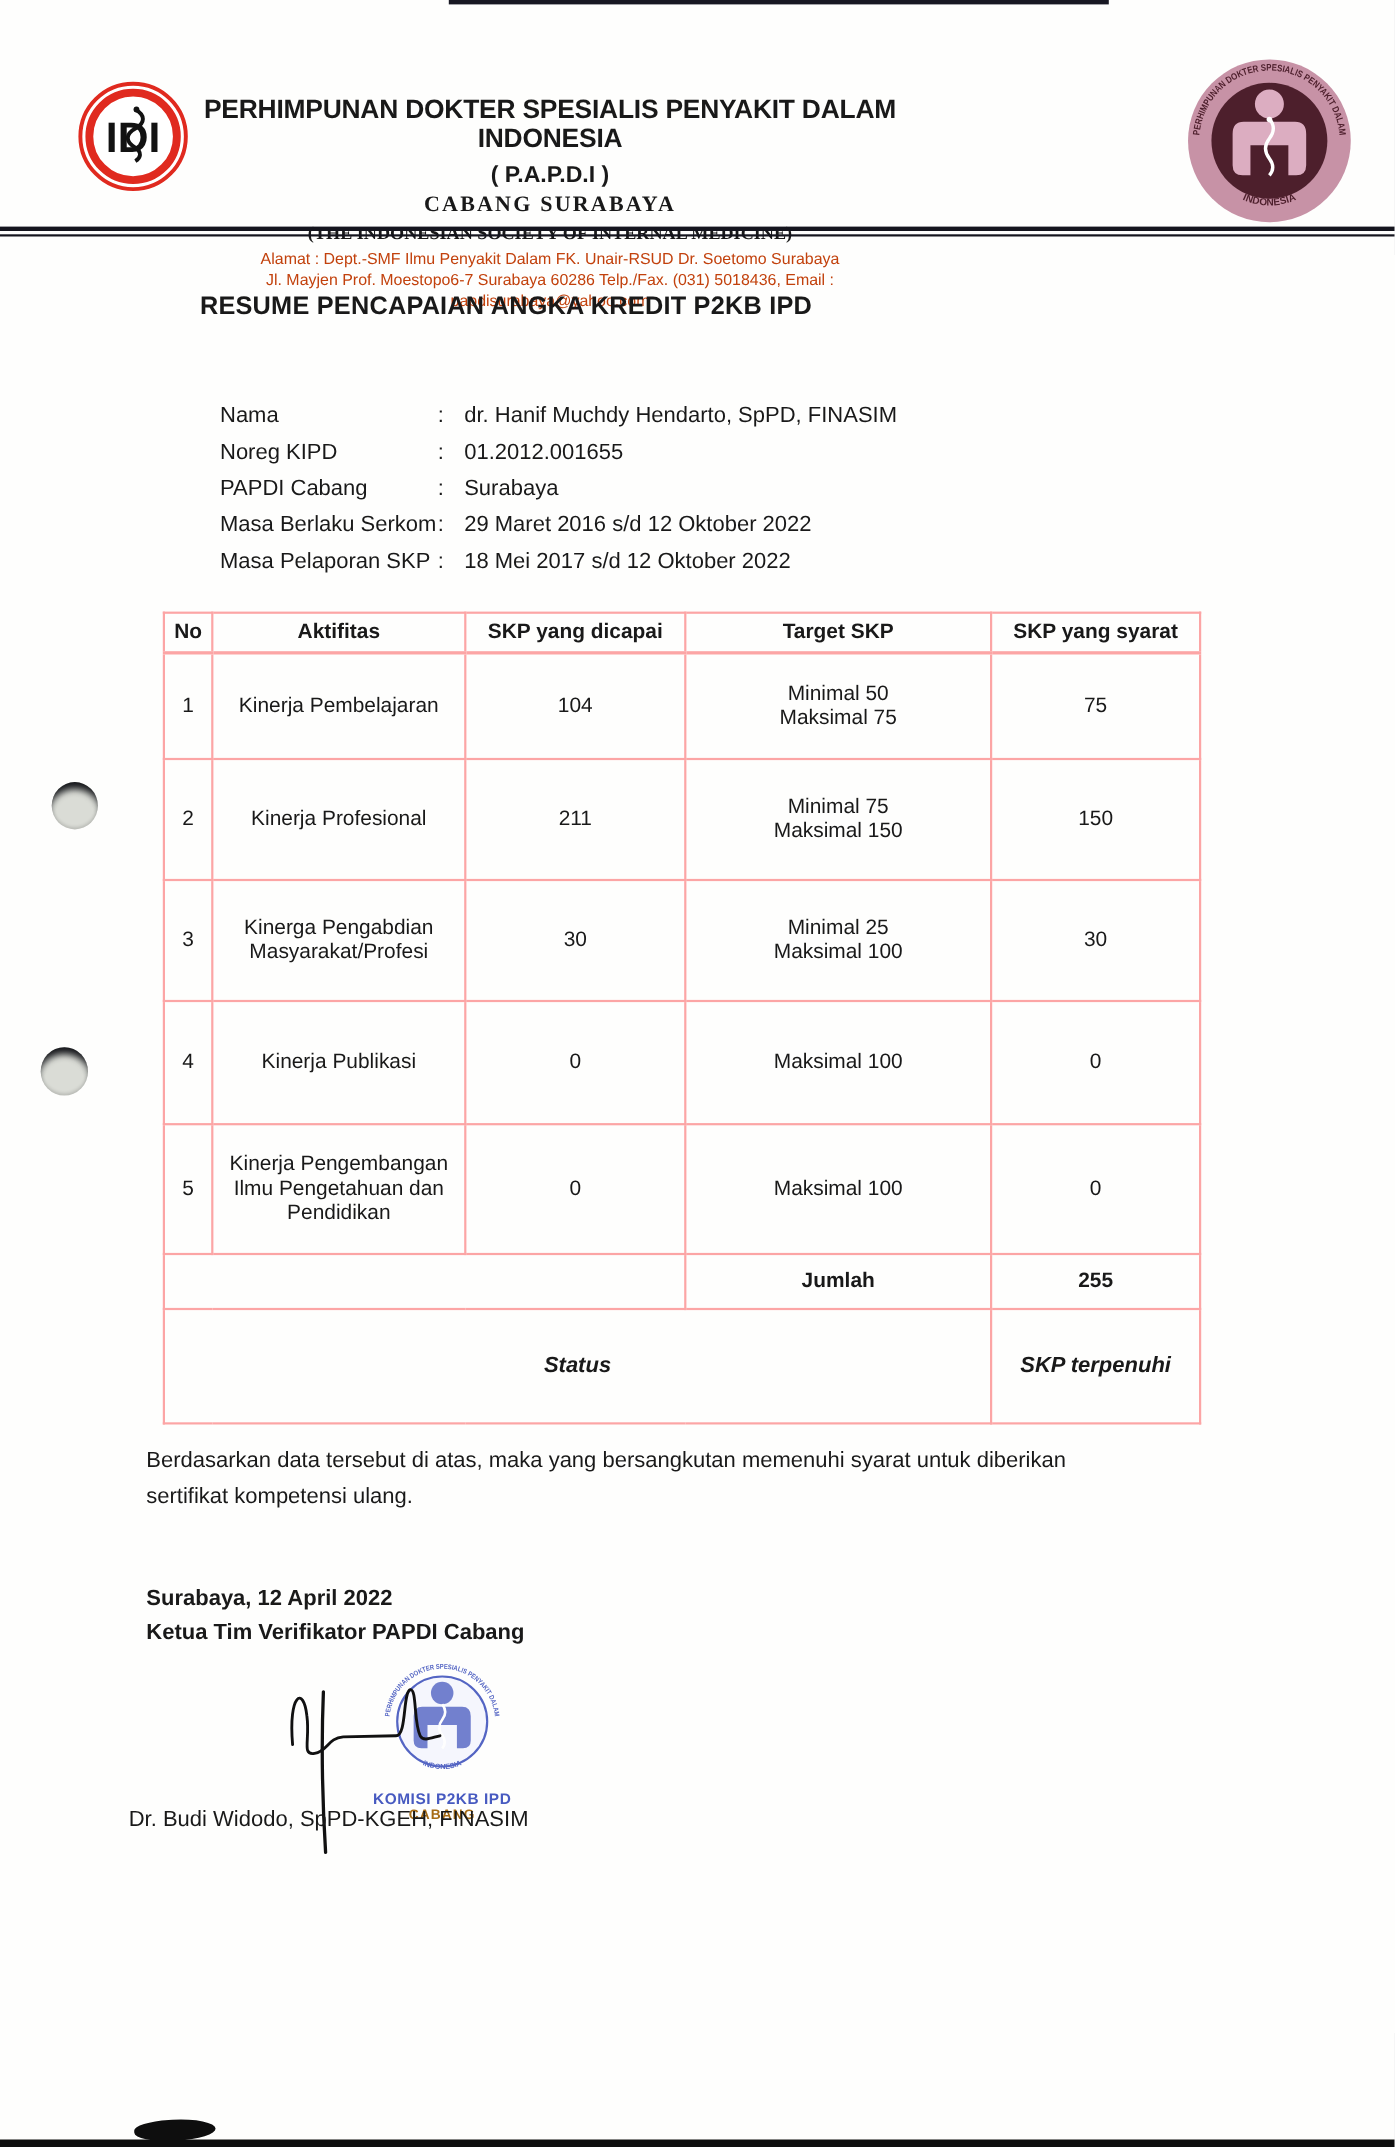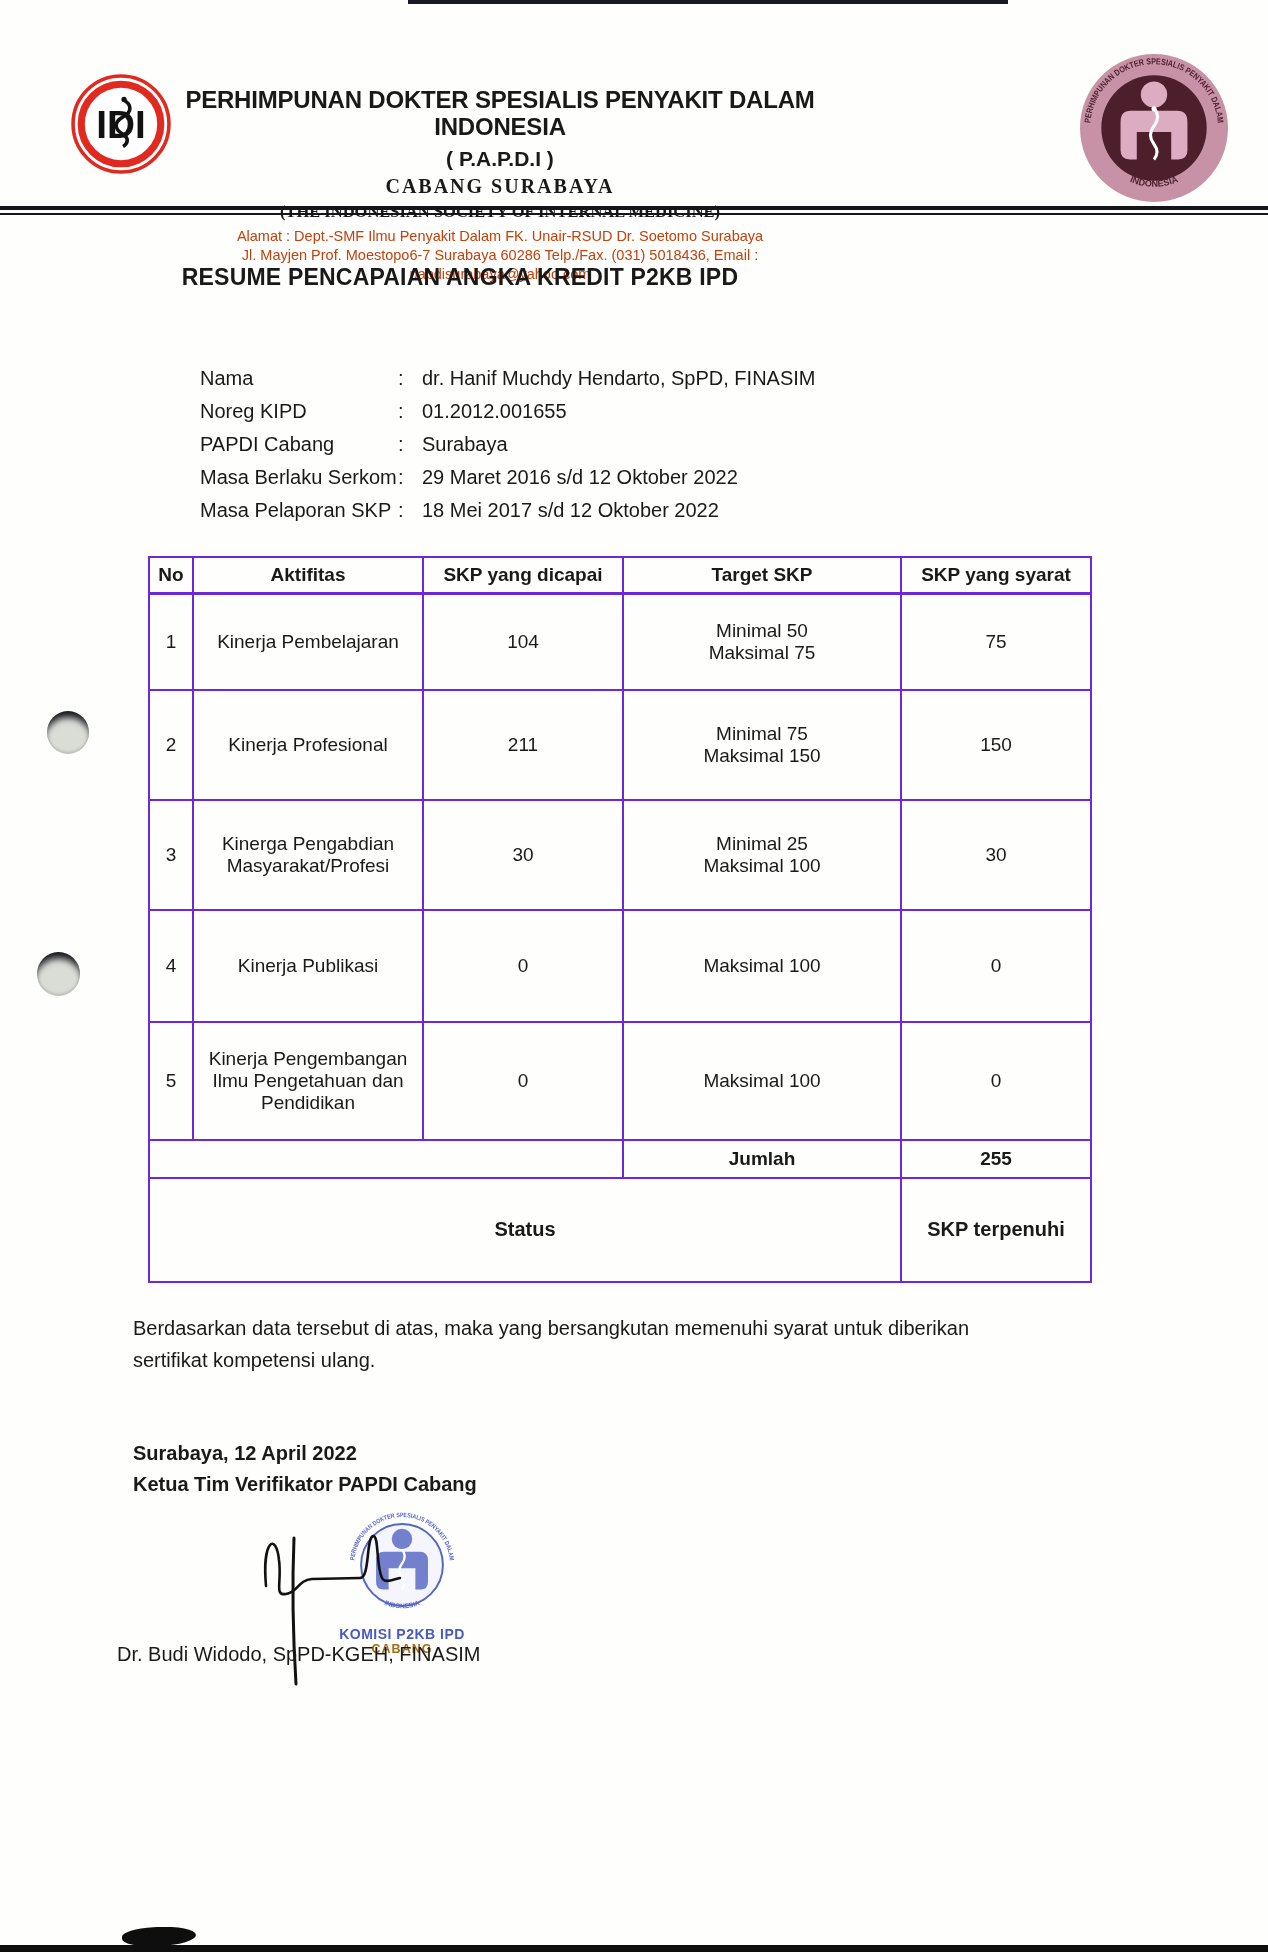--- a/index.html
+++ b/index.html
@@ -33,26 +33,26 @@
   
   .doc-title{left:60px;top:264px;width:800px;text-align:center;font-size:23px;font-weight:bold;letter-spacing:.2px;}
   .info-block{left:200px;top:362px;font-size:20px;}
   .info-row{display:flex;line-height:33px;}
   .info-label{width:198px;}
   .info-colon{width:24px;}
   .info-value{white-space:nowrap;}
 
   
   table.credit{left:148px;top:556px;width:942px;border-collapse:collapse;table-layout:fixed;font-size:19px;}
-  table.credit td,table.credit th{border:2px solid #6d28d9;text-align:center;vertical-align:middle;padding:2px 6px;}
+  table.credit td,table.credit th{border:2px solid #fca5a5;text-align:center;vertical-align:middle;padding:2px 6px;}
   table.credit th{height:30px;font-size:19px;border-bottom-width:3px;}
   table.credit .tl{white-space:pre-line;}
   .b{font-weight:bold;}
   .h-r1{height:96px;} .h-r2{height:110px;} .h-r3{height:110px;} .h-r4{height:112px;} .h-r5{height:118px;}
-  .h-jml{height:38px;} .h-sts{height:104px;}
+  .h-jml{height:50px;} .h-sts{height:104px;font-style:italic;}
   .status-cell{font-size:20px;}
 
   
   .closing{left:133px;top:1312px;width:905px;font-size:20px;line-height:32px;}
   .sig-date{left:133px;top:1438px;font-size:20px;line-height:31px;font-weight:bold;}
   .stamp-block{left:322px;top:1506px;width:160px;text-align:center;opacity:.94;}
   .stamp-line1{font-size:14px;font-weight:bold;color:#3c50bd;letter-spacing:.5px;line-height:16px;margin-top:-2px;}
   .stamp-line2{font-size:12.5px;font-weight:bold;color:#a16207;letter-spacing:1px;line-height:15px;}
   .sig-svg{left:248px;top:1526px;width:220px;height:164px;z-index:5;}
   .sig-name{left:117px;top:1643px;font-size:20px;z-index:6;}

